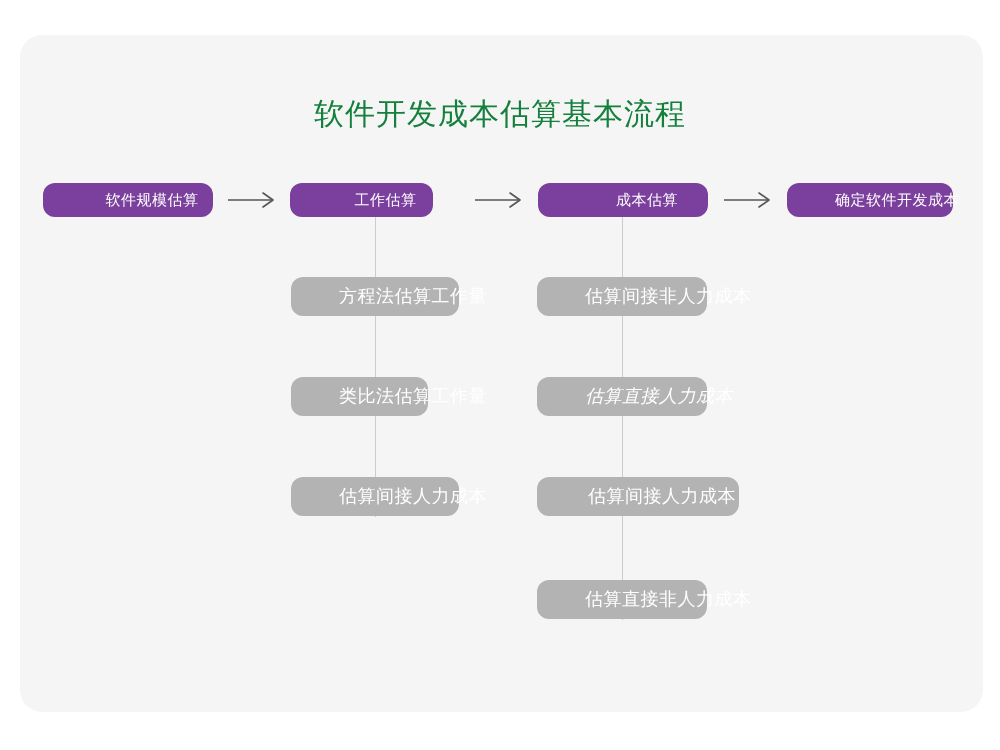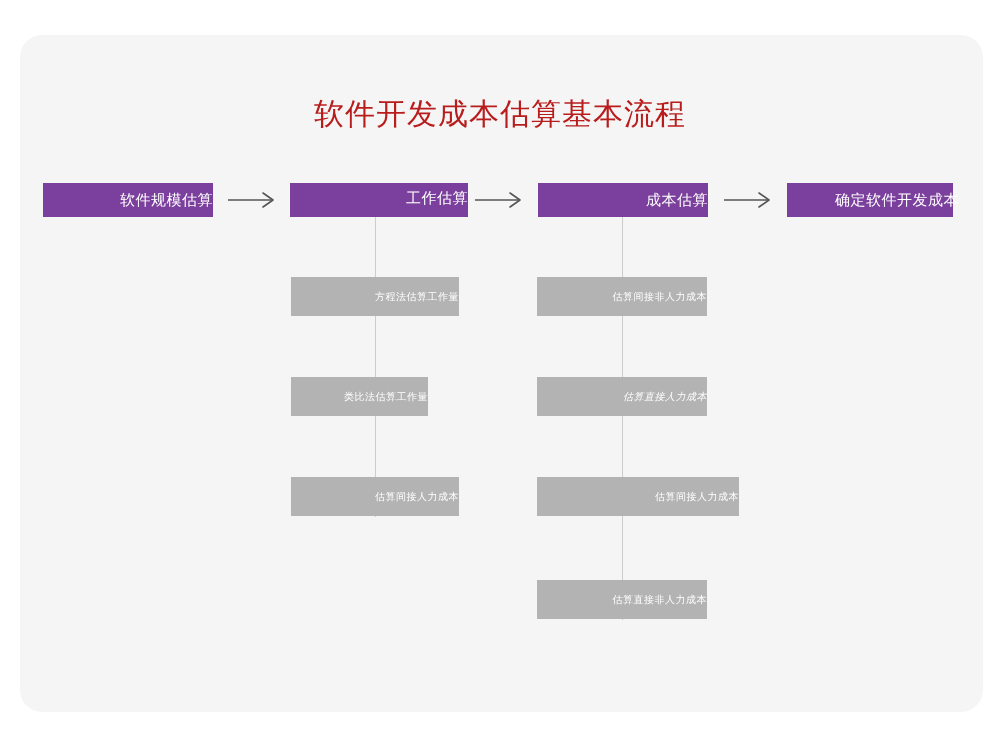--- a/index.html
+++ b/index.html
@@ -34,49 +34,49 @@
 
   
   #chart-title {
     position: absolute;
     left: 0;
     top: 94px;
     width: 1000px;
     text-align: center;
     font-size: 30px;
     line-height: 40px;
-    color: #b91c1c;
+    color: #15803d;
     letter-spacing: 1px;
     white-space: nowrap;
   }
 
   
   .node {
     position: absolute;
     box-sizing: border-box;
     height: 34px;
     line-height: 34px;
-    text-align: right;
-    border-radius: 0;
+    text-align: center;
+    border-radius: 12px;
     color: #ffffff;
     font-size: 14px;
     letter-spacing: .5px;
     white-space: nowrap;
     z-index: 3;
     padding-left: 48px;
   }
   .node.stage {
     background: #7b3f9d;
     font-size: 15px;
   }
   .node.sub {
     background: #b3b3b3;
     height: 39px;
     line-height: 39px;
-    font-size: 10px;
+    font-size: 18px;
   }
 
   
   .vline {
     position: absolute;
     width: 1px;
     background: #cccccc;
     z-index: 1;
   }
 
@@ -117,21 +117,21 @@
 
   <div class="arrow" style="left:723px; top:190px;">
     <svg width="54" height="20" viewBox="0 0 54 20">
       <line x1="1" y1="10" x2="45" y2="10" stroke="#555555" stroke-width="1.6"></line>
       <polyline points="36,3 46,10 36,17" fill="none" stroke="#555555" stroke-width="1.6" stroke-linecap="round" stroke-linejoin="round"></polyline>
     </svg>
   </div>
 
   <div class="node stage" style="left:43px; top:183px; width:170px;">软件规模估算</div>
 
-  <div class="node stage" style="left:290px; top:183px; width:178px;font-family:Liberation Mono, monospace;">工作估算</div>
+  <div class="node stage" style="left:290px; top:183px; width:143px;">工作估算</div>
 
   <div class="node stage" style="left:538px; top:183px; width:170px;">成本估算</div>
 
   <div class="node stage" style="left:787px; top:183px; width:166px;">确定软件开发成本</div>
 
   <div class="node sub" style="left:291px; top:277px; width:168px;">方程法估算工作量</div>
 
   <div class="node sub" style="left:291px; top:377px; width:137px;">类比法估算工作量</div>
 
   <div class="node sub" style="left:291px; top:477px; width:168px;">估算间接人力成本</div>

